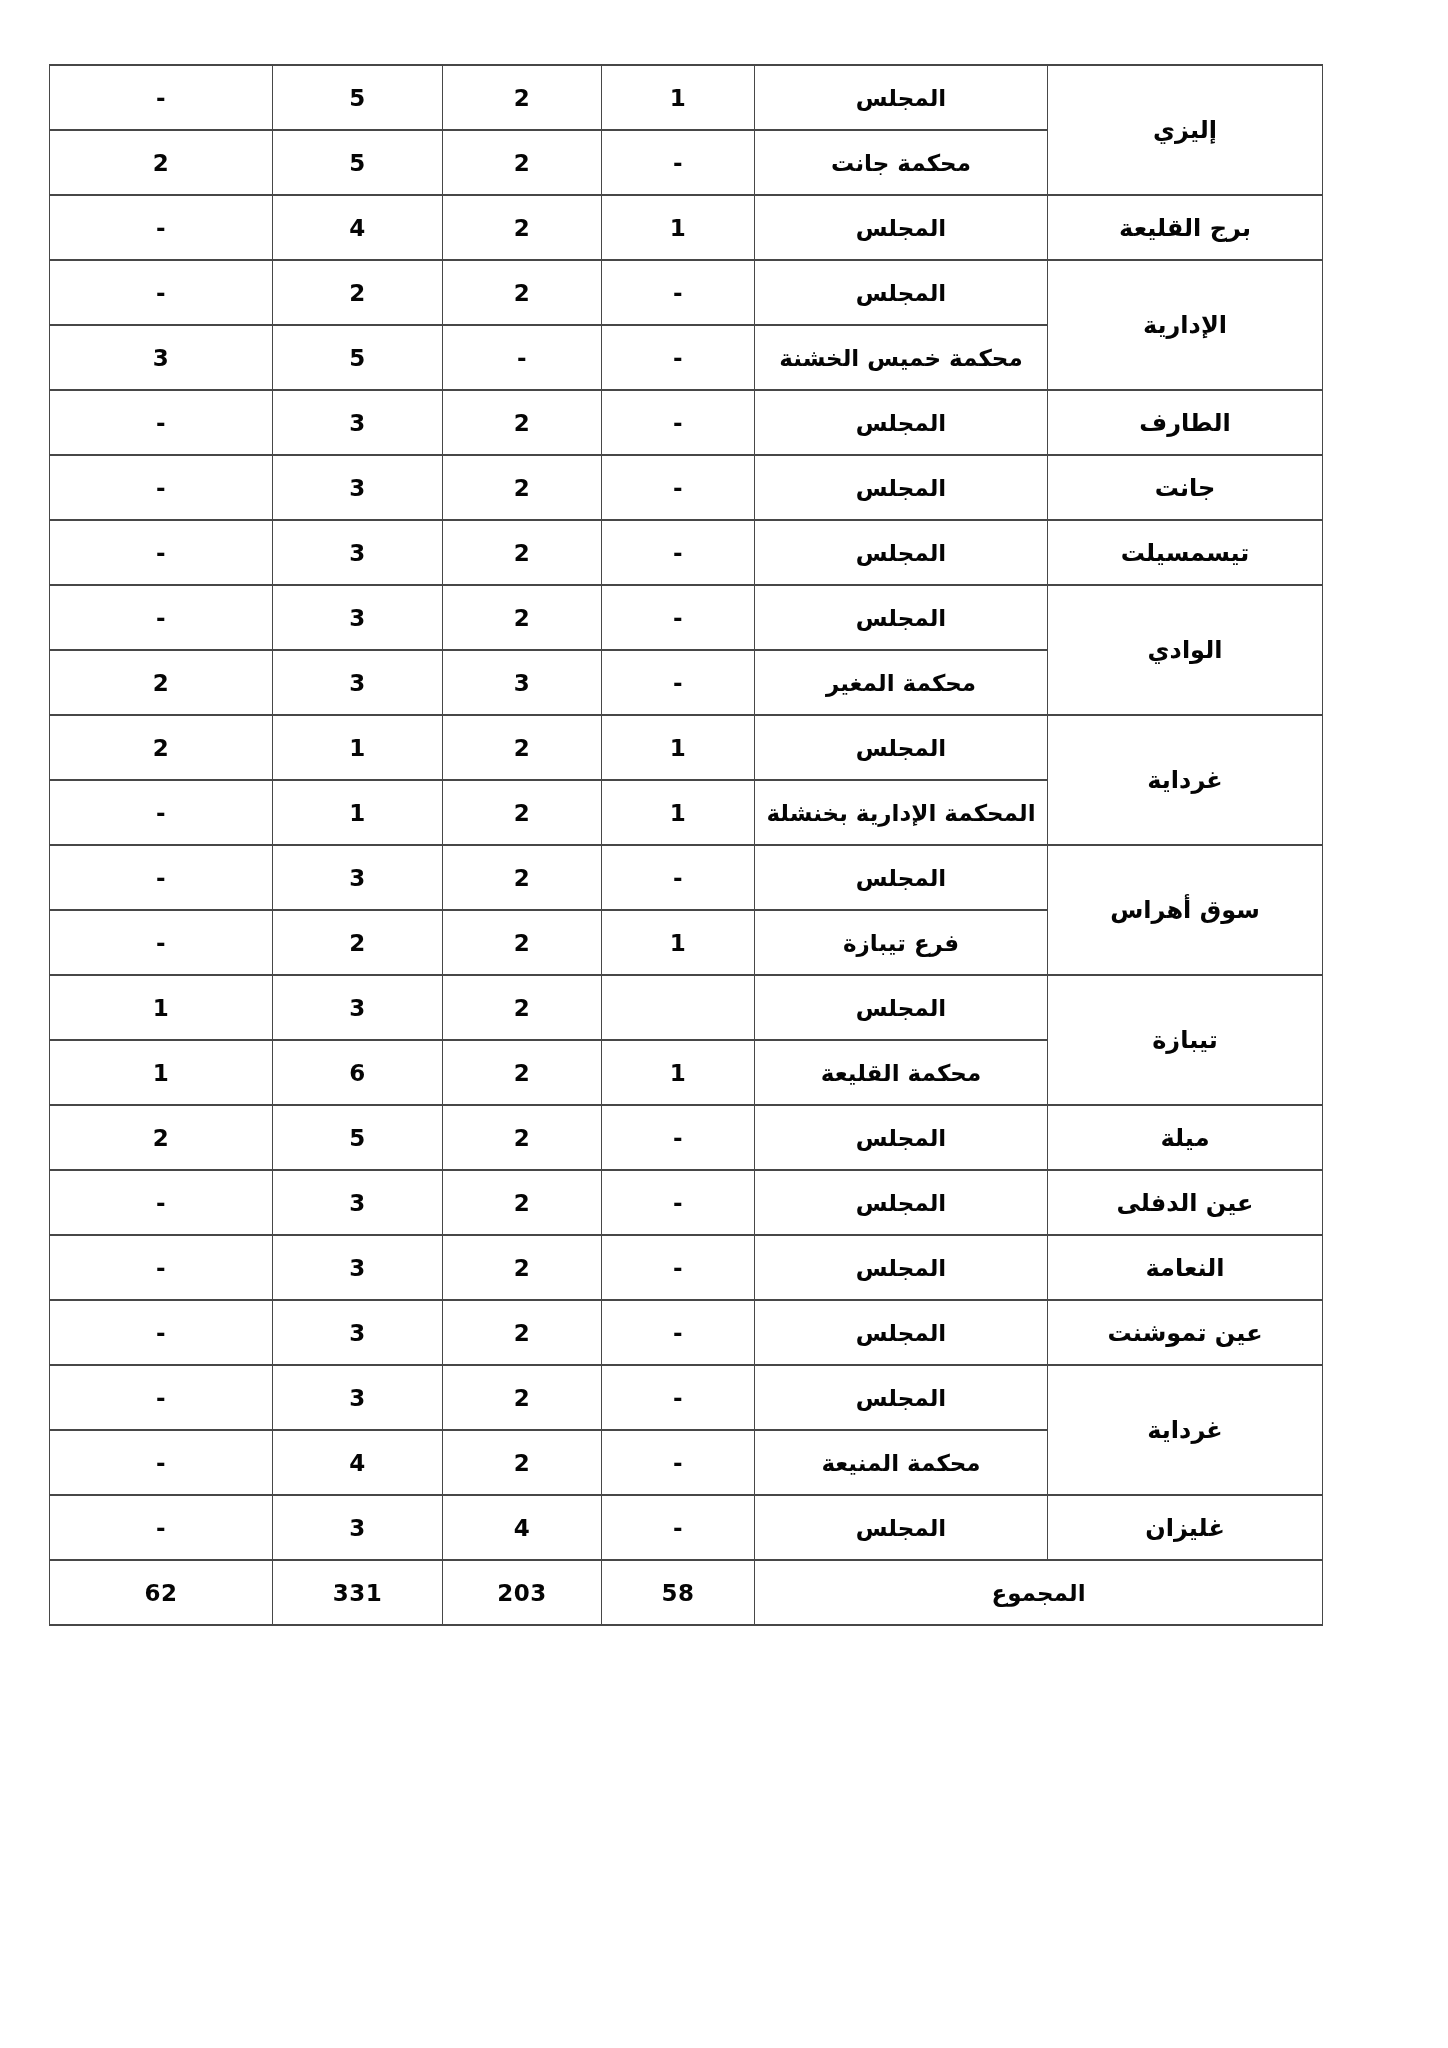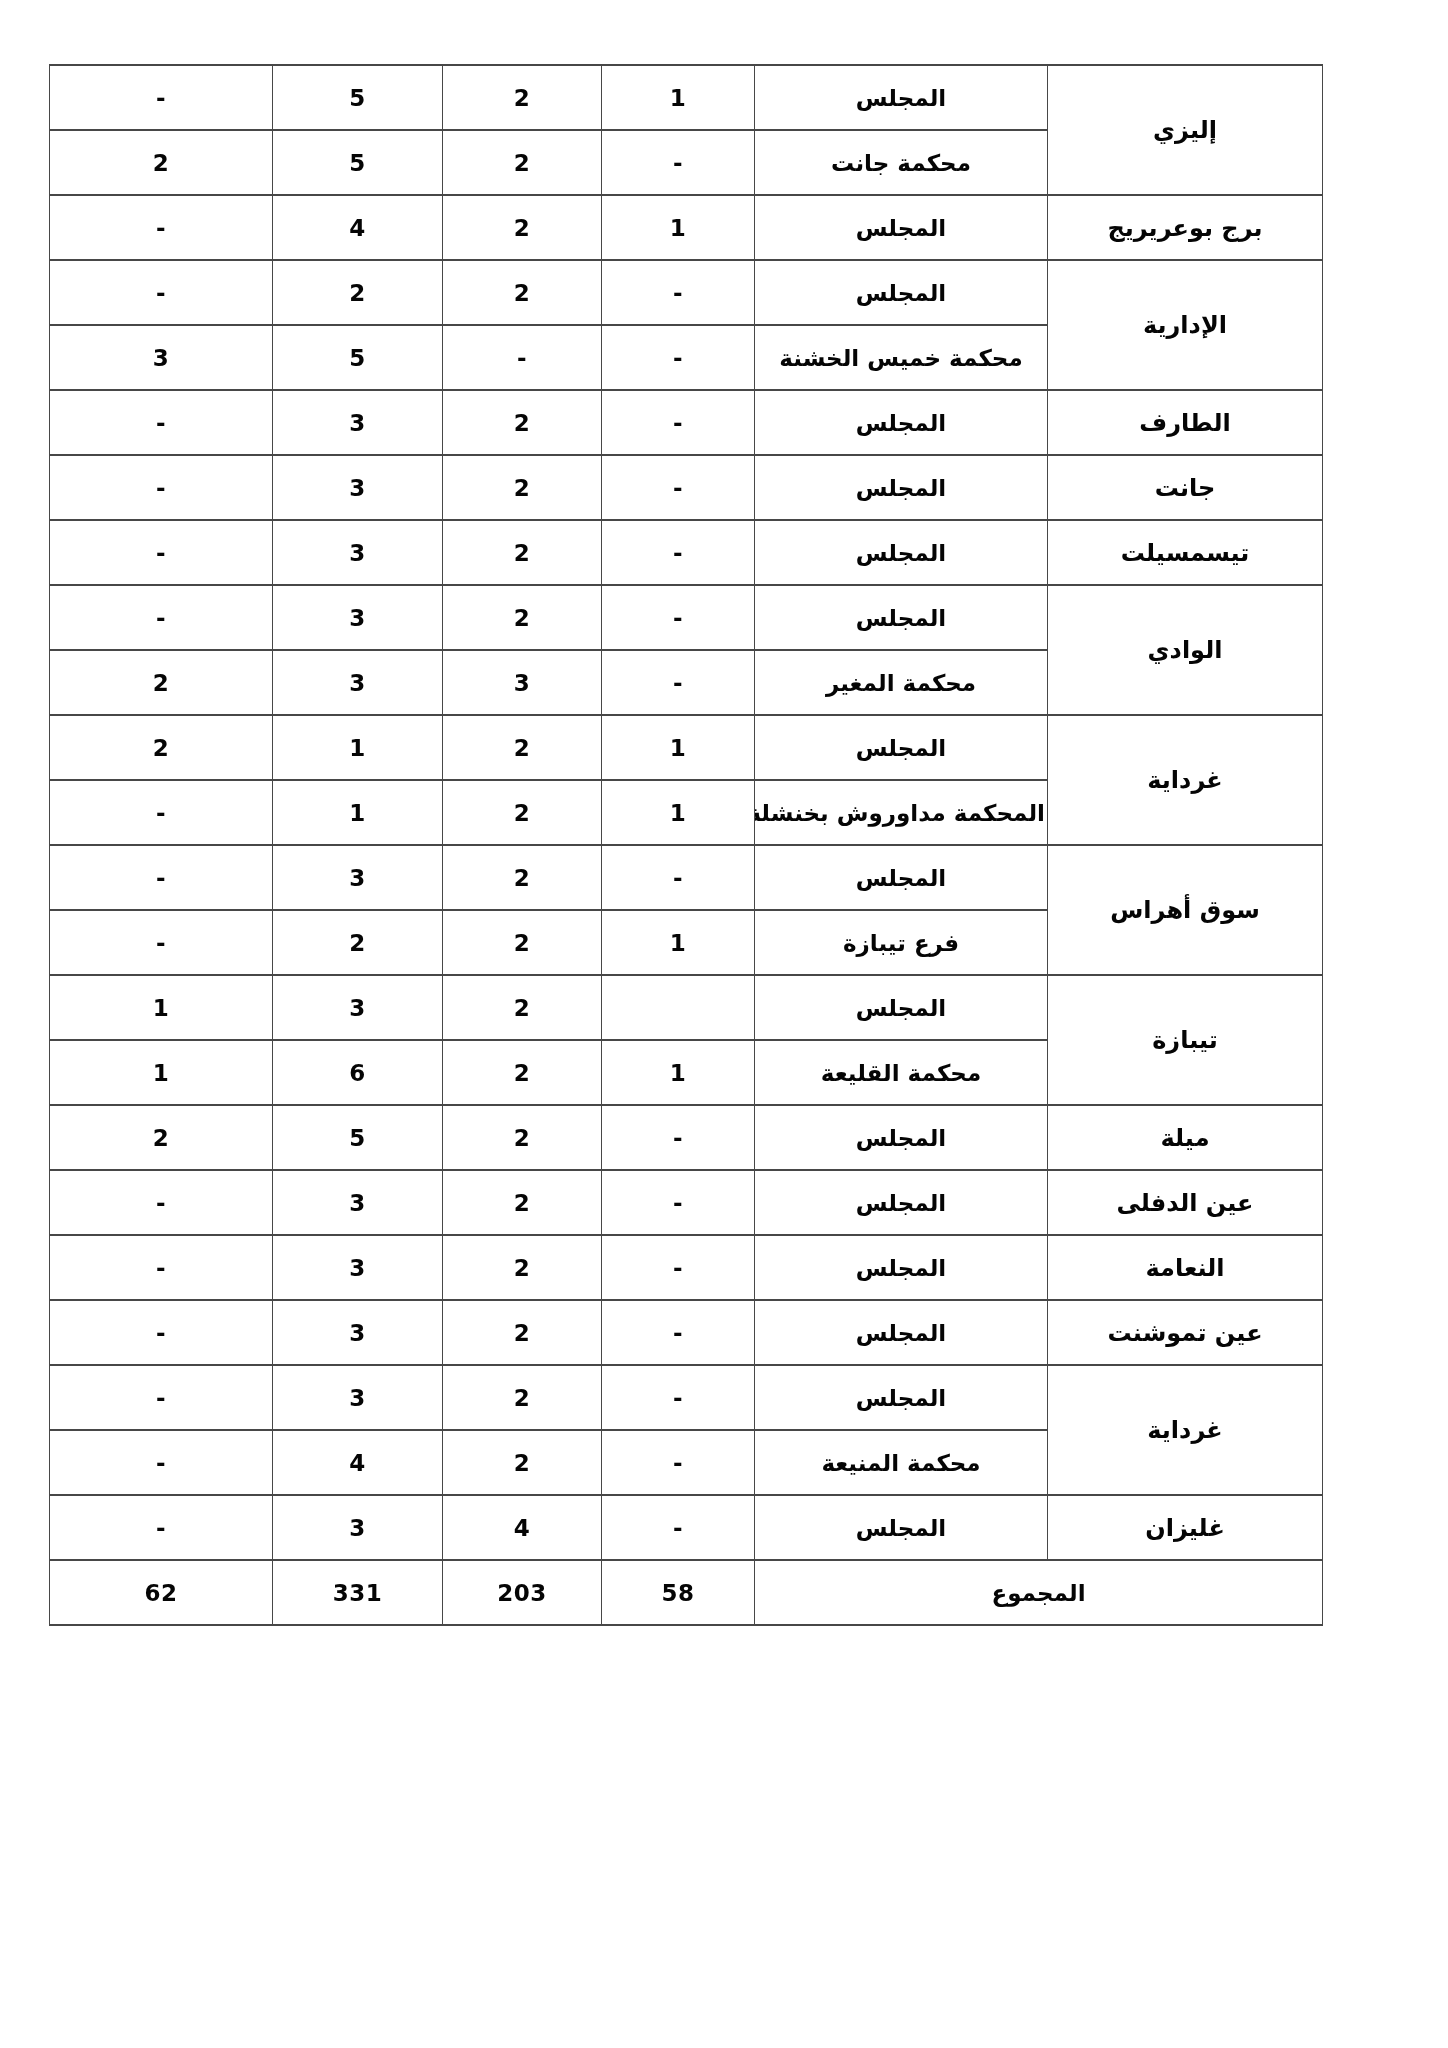--- a/index.html
+++ b/index.html
@@ -89,21 +89,21 @@
           <td class="value-cell">-</td>
         </tr>
         <tr>
           <td class="court-cell">محكمة جانت</td>
           <td class="value-cell">-</td>
           <td class="value-cell">2</td>
           <td class="value-cell">5</td>
           <td class="value-cell">2</td>
         </tr>
         <tr>
-          <td class="region-cell" rowspan="1">برج بوعريريج</td>
+          <td class="region-cell" rowspan="1">برج القليعة</td>
           <td class="court-cell">المجلس</td>
           <td class="value-cell">1</td>
           <td class="value-cell">2</td>
           <td class="value-cell">4</td>
           <td class="value-cell">-</td>
         </tr>
         <tr>
           <td class="region-cell" rowspan="2">الإدارية</td>
           <td class="court-cell">المجلس</td>
           <td class="value-cell">-</td>
@@ -159,21 +159,21 @@
         </tr>
         <tr>
           <td class="region-cell" rowspan="2">غرداية</td>
           <td class="court-cell">المجلس</td>
           <td class="value-cell">1</td>
           <td class="value-cell">2</td>
           <td class="value-cell">1</td>
           <td class="value-cell">2</td>
         </tr>
         <tr>
-          <td class="court-cell">المحكمة مداوروش بخنشلة</td>
+          <td class="court-cell">المحكمة الإدارية بخنشلة</td>
           <td class="value-cell">1</td>
           <td class="value-cell">2</td>
           <td class="value-cell">1</td>
           <td class="value-cell">-</td>
         </tr>
         <tr>
           <td class="region-cell" rowspan="2">سوق أهراس</td>
           <td class="court-cell">المجلس</td>
           <td class="value-cell">-</td>
           <td class="value-cell">2</td>

